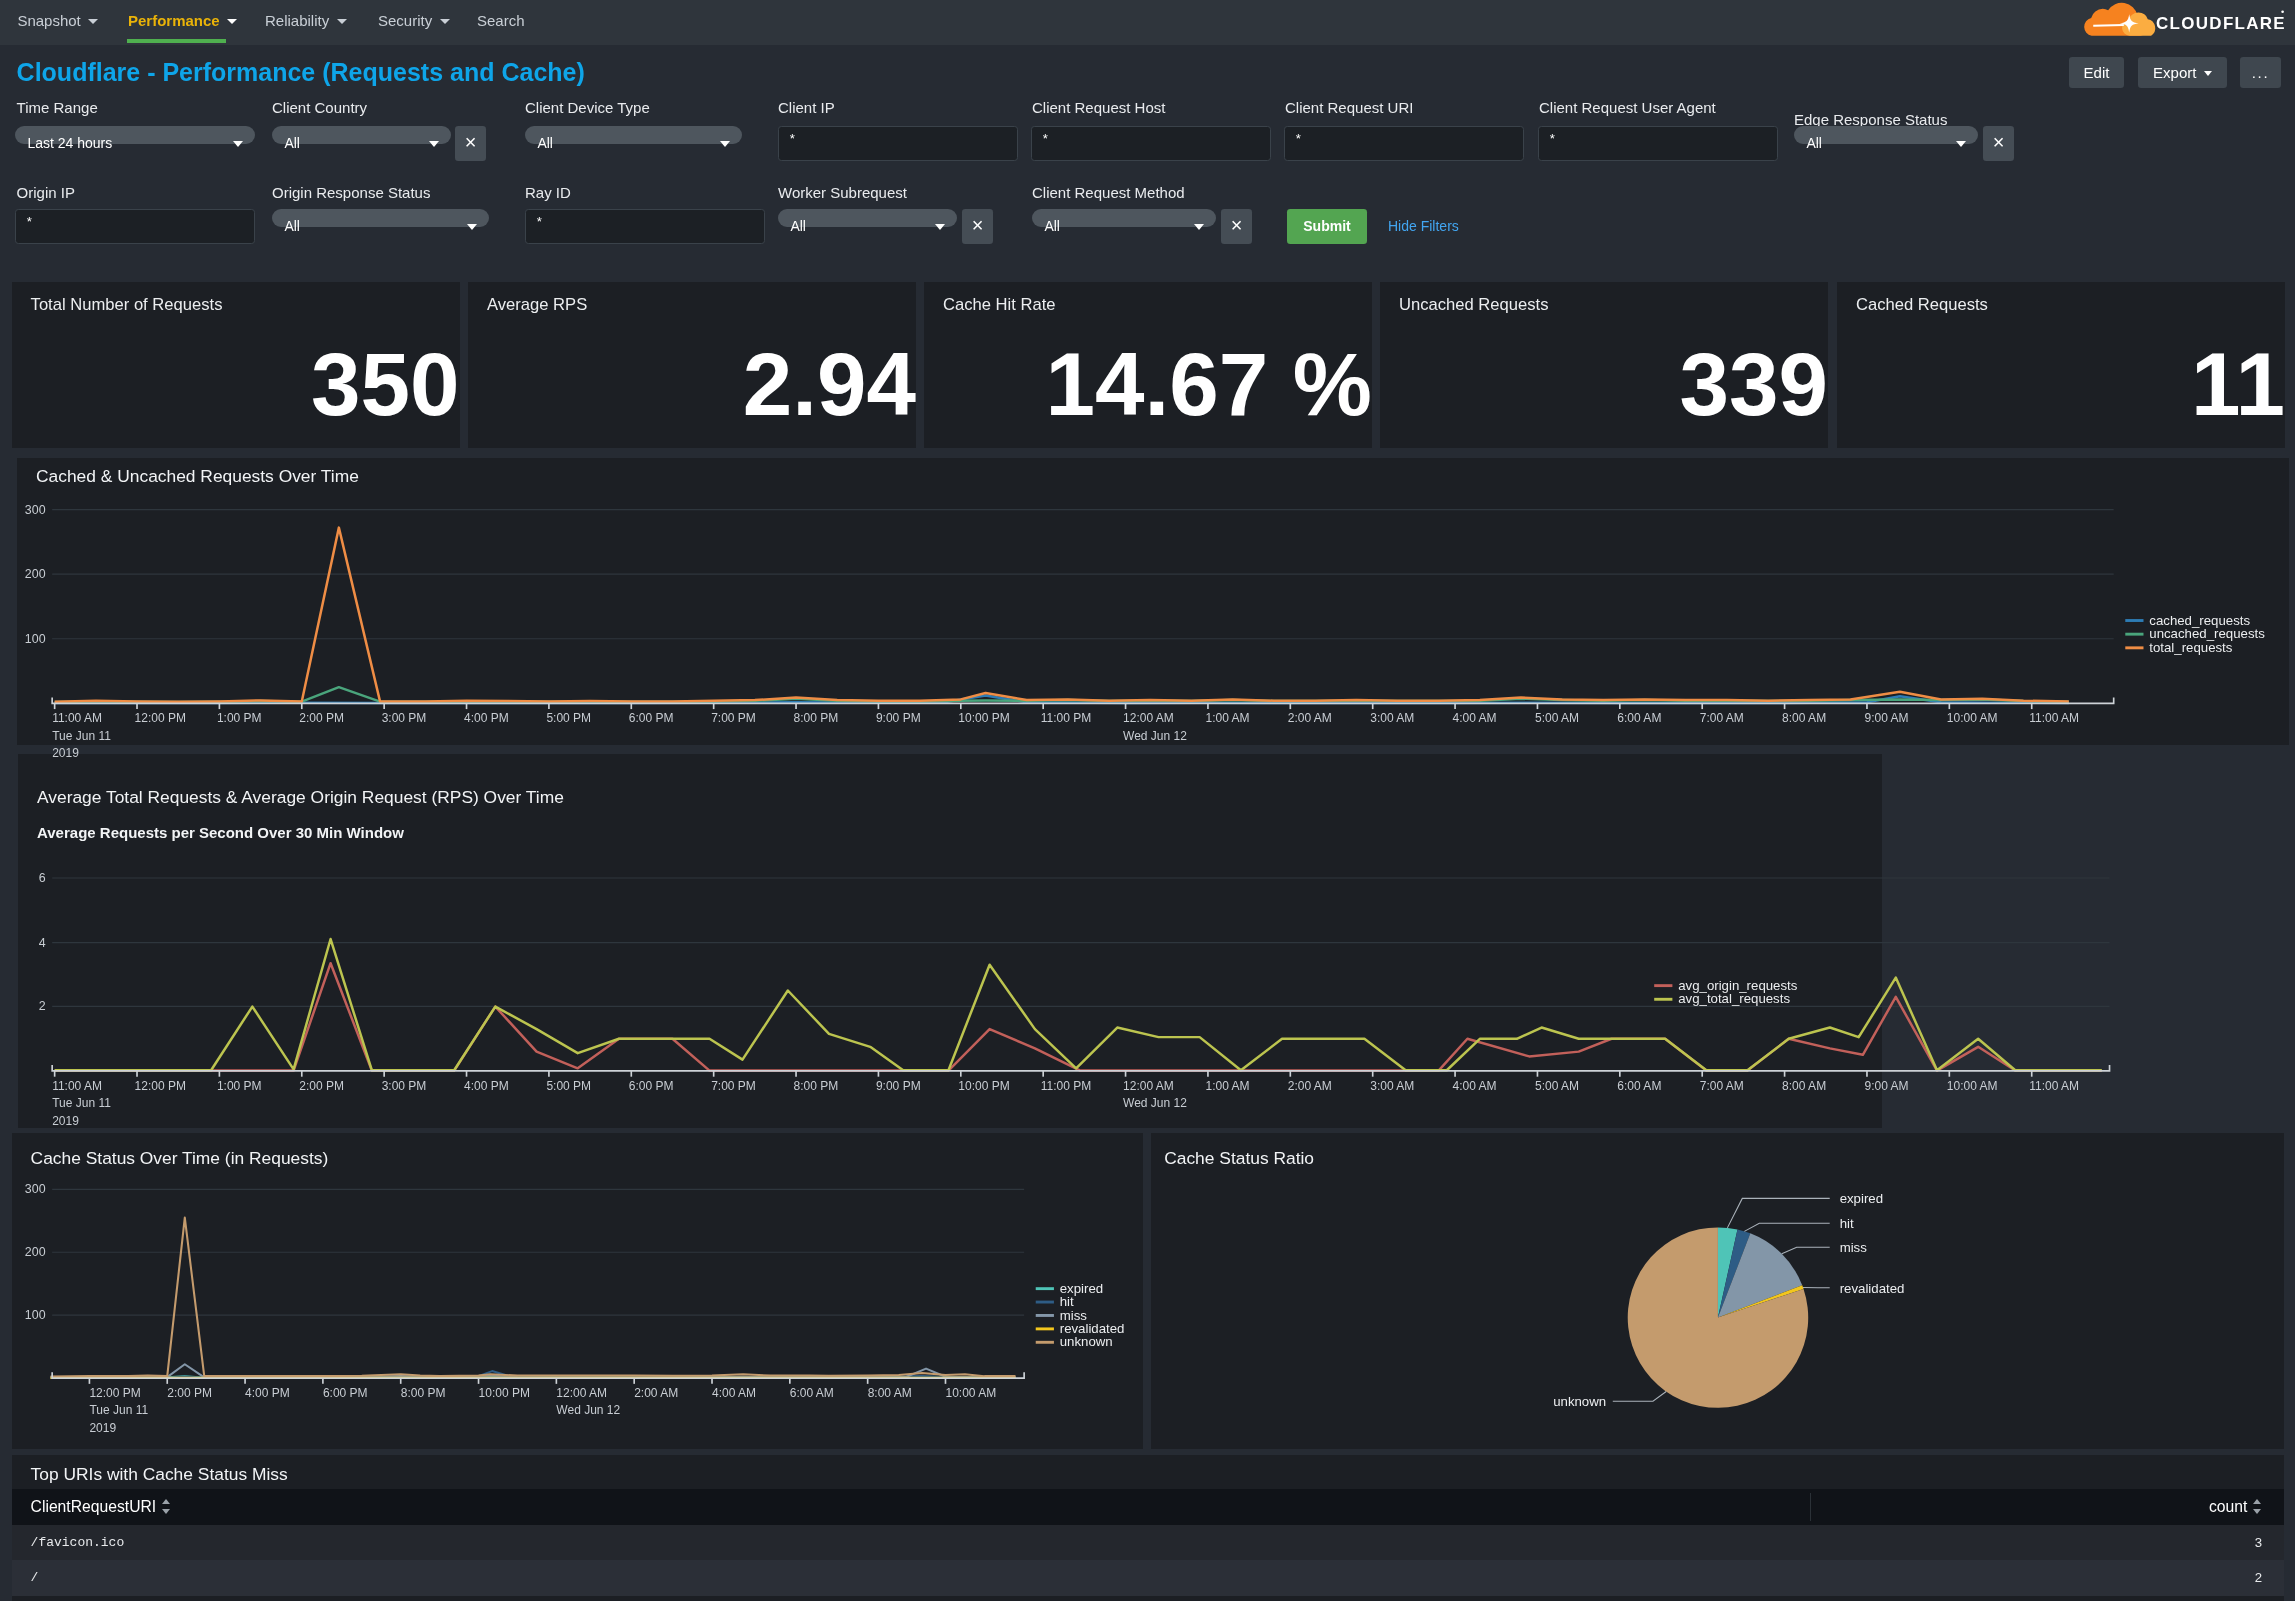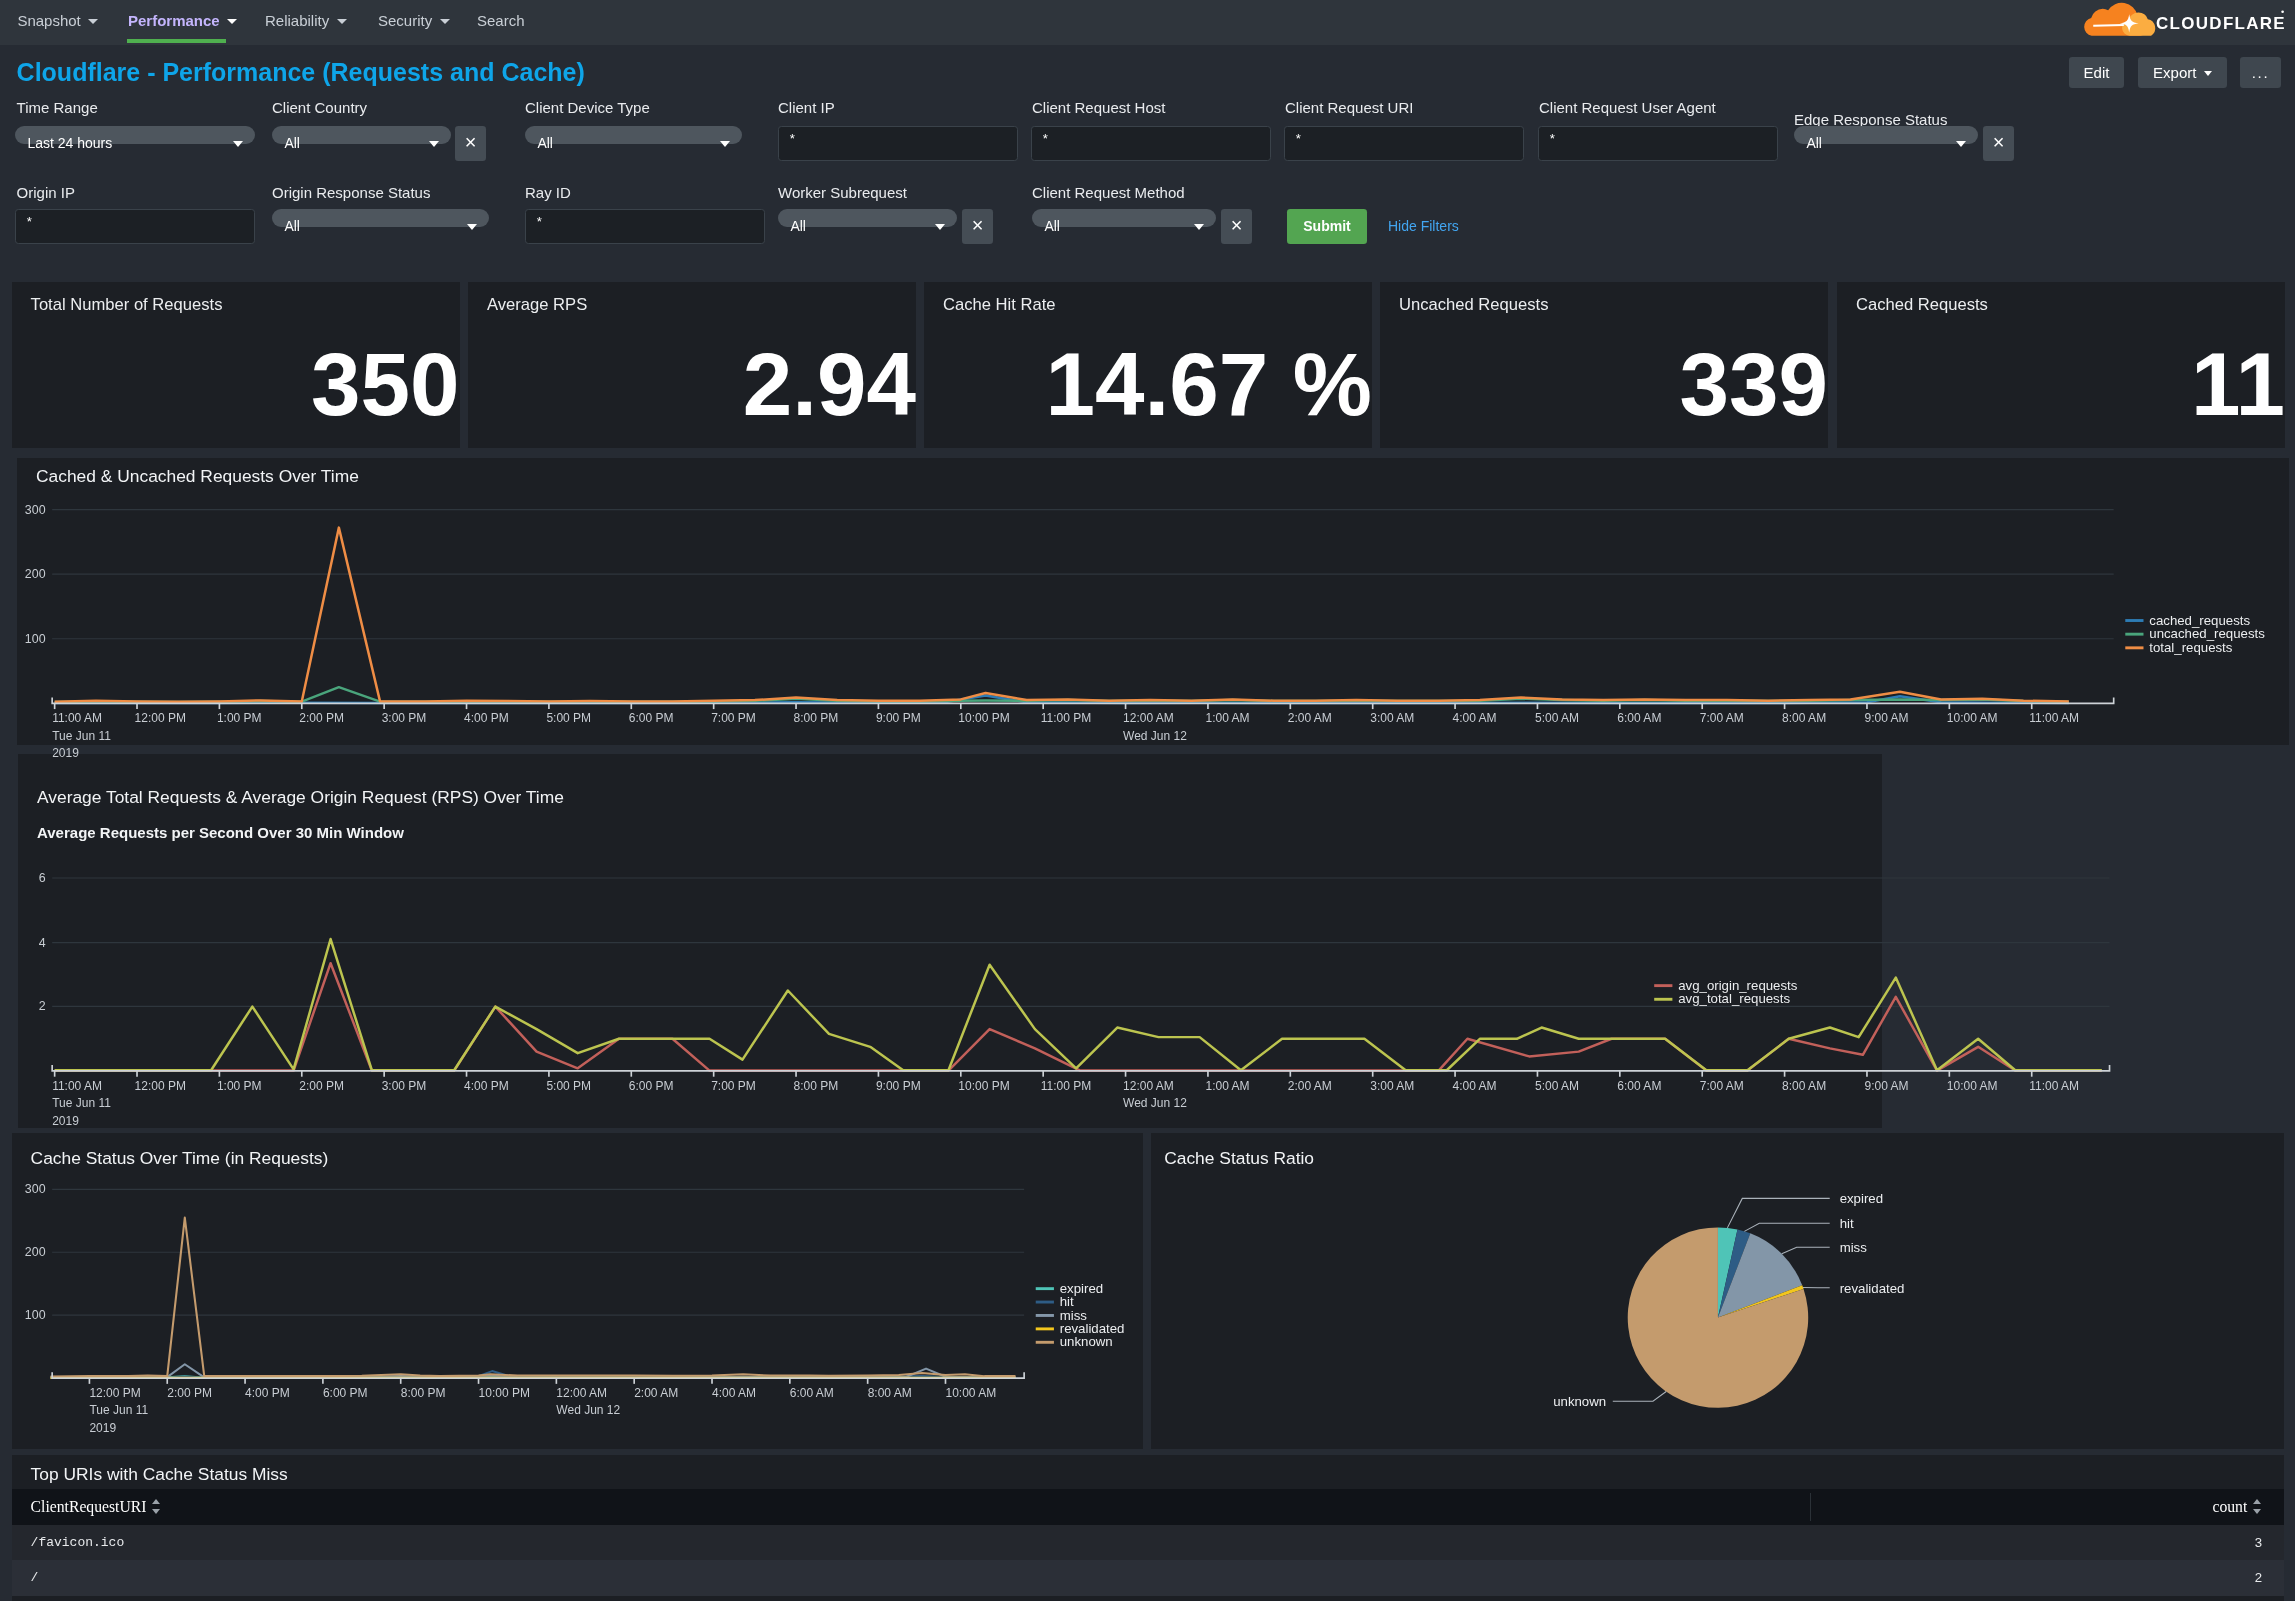--- a/index.html
+++ b/index.html
@@ -5,21 +5,21 @@
 * { margin:0; padding:0; box-sizing:border-box; }
 html,body { width:2295px; height:1602px; background:#262b33;
   font-family:"Liberation Sans", sans-serif; overflow:hidden; }
 .abs { position:absolute; }
 #page { position:relative; width:2295px; height:1602px; }
 
 
 #nav { position:absolute; left:0; top:0; width:2295px; height:45px; background:#2f353c; }
 .navitem { position:absolute; top:0; height:45px; line-height:41px; color:#c9cfd6;
   font-size:15px; white-space:nowrap; }
-.navitem b { color:#c4b5fd; font-weight:700; }
+.navitem b { color:#eab308; font-weight:700; }
 .caret { display:inline-block; width:0; height:0; border-left:5px solid transparent;
   border-right:5px solid transparent; border-top:5.8px solid #c9cfd6;
   margin-left:7.5px; vertical-align:1.7px; }
 .caret.w { border-top-color:#fff; }
 #navgreen { position:absolute; left:127px; top:39px; width:99px; height:4.1px; background:#4fb04f; }
 
 
 #title { position:absolute; left:16.6px; top:58px; color:#0ea5e9; font-size:25px; font-weight:700; }
 .tbtn { position:absolute; top:57px; height:31px; background:#3f474f; color:#fff;
   font-size:15px; border-radius:3.3px; text-align:center; line-height:31px; }
@@ -40,21 +40,21 @@
 
 
 .panel { position:absolute; background:#1c1f24; }
 .ptitle { position:absolute; left:19px; top:8.3px; color:#f2f4f6; font-size:17.4px; }
 .svlabel { position:absolute; left:19px; top:13.2px; color:#eceef0; font-size:16.6px; }
 .svnum { position:absolute; left:0; width:100%; text-align:right; color:#fff;
   font-size:89px; font-weight:700; }
 svg text { font-family:"Liberation Sans", sans-serif; }
 
 
-#tblhead { position:absolute; left:0px; top:34px; width:2272px; height:36px; background:#101318;font-family:Liberation Serif, serif; }
+#tblhead { position:absolute; left:0px; top:34px; width:2272px; height:36px; background:#101318; }
 #tblhead .hc { position:absolute; top:0; height:36px; line-height:36px; color:#fff; font-size:15.7px; }
 .sorticon { display:inline-block; position:relative; width:9px; height:13.2px; margin-left:5.8px; }
 .sorticon:before { content:""; position:absolute; left:0; top:0; width:0; height:0;
   border-left:4.6px solid transparent; border-right:4.6px solid transparent;
   border-bottom:5px solid #9aa1a8; }
 .sorticon:after { content:""; position:absolute; left:0; bottom:-1.7px; width:0; height:0;
   border-left:4.6px solid transparent; border-right:4.6px solid transparent;
   border-top:5px solid #9aa1a8; }
 .trow { position:absolute; left:0; width:2272px; height:36px; line-height:36px; }
 .trow .uri { position:absolute; left:19px; font-family:"Liberation Mono", monospace;

